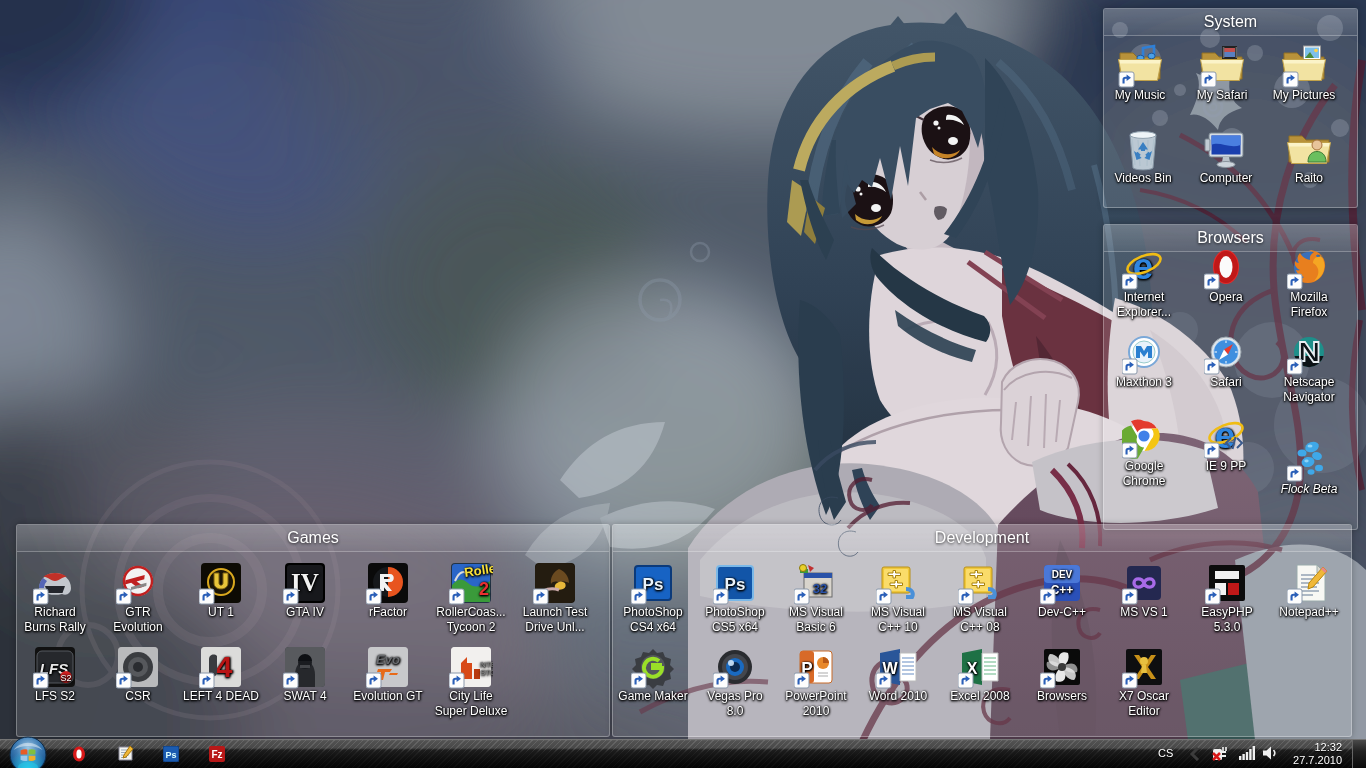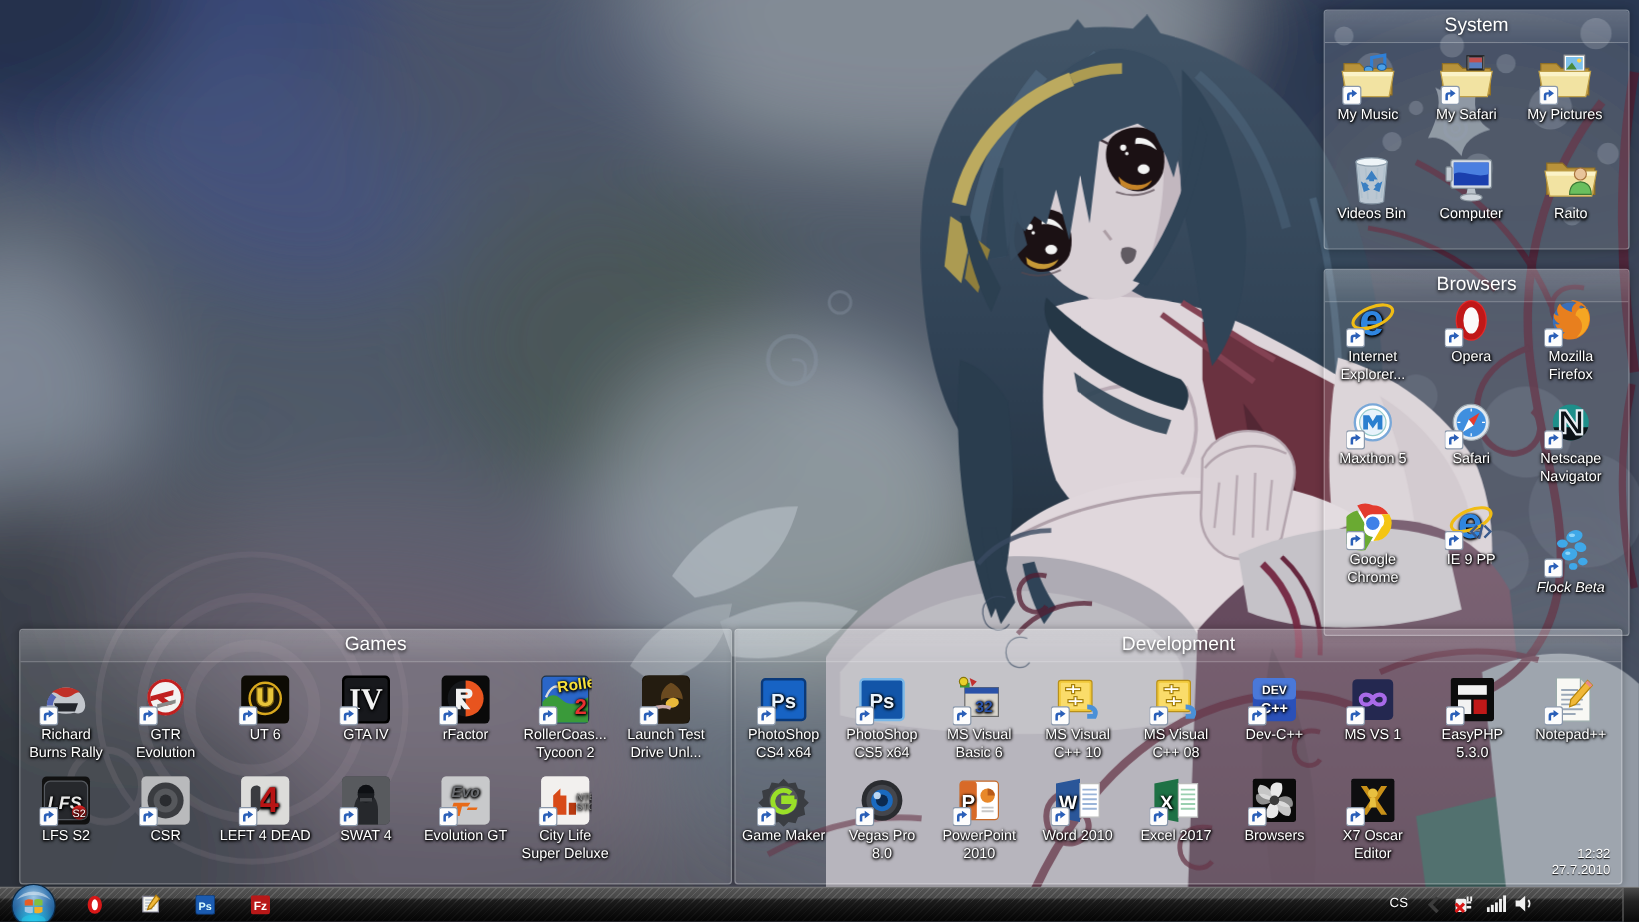--- a/index.html
+++ b/index.html
@@ -341,21 +341,21 @@
 <div class="g" style="left:1144px;top:331px;">
       <svg width="44" height="44" viewBox="0 0 44 44">
         <circle cx="22" cy="21" r="15" fill="#fff" stroke="#7aa8d8" stroke-width="2"></circle>
         <circle cx="22" cy="21" r="11" fill="#e8f2fb" stroke="#9cc" stroke-width="1"></circle>
         <path d="M14 27 L14 15 L19 15 L22 20 L25 15 L30 15 L30 27 L26 27 L26 20.5 L22 26 L18 20.5 L18 27 Z" fill="#2a7fd0"></path>
         <g transform="translate(0,28)">
           <rect width="15" height="15" rx="2" fill="#fdfdfd" stroke="#8a98ab" stroke-width="1"></rect>
           <path d="M3.5 11.5 L3.5 7.5 Q3.5 4.8 6.5 4.8 L7.6 4.8 L7.6 2.6 L12 5.8 L7.6 9.0 L7.6 6.8 L6.6 6.8 Q5.6 6.8 5.6 7.6 L5.6 11.5 Z" fill="#2a5fb8"></path>
         </g>
       </svg>
-      <div>Maxthon 5</div>
+      <div>Maxthon 3</div>
     </div>
 <div class="g" style="left:1226px;top:331px;">
       <svg width="44" height="44" viewBox="0 0 44 44">
         <circle cx="22" cy="21" r="15" fill="#dfe5ea" stroke="#9aa5ad" stroke-width="1"></circle>
         <circle cx="22" cy="21" r="12.5" fill="#3f8fdf"></circle>
         <circle cx="22" cy="21" r="12.5" fill="none" stroke="#fff" stroke-width="1" opacity=".5"></circle>
         <g stroke="#fff" stroke-width="1">
           <path d="M22 9.5 L22 12"></path>
           <path d="M22 30 L22 32.5"></path>
           <path d="M10.5 21 L13 21"></path>
@@ -462,21 +462,21 @@
       <svg width="44" height="44" viewBox="0 0 44 44">
         <rect x="2" y="2" width="40" height="40" rx="4" fill="#0d0b04"></rect>
         <circle cx="22" cy="21" r="14" fill="#1a1406"></circle>
         <circle cx="22" cy="21" r="13" fill="none" stroke="#d8a81e" stroke-width="2"></circle>
         <path d="M15 12 l5 0 l0 10 c0 3 4 3 4 0 l0 -10 l5 0 l0 10 c0 8 -14 8 -14 0 Z" fill="#e8c53a" stroke="#7a5f10"></path>
         <g transform="translate(0,28)">
           <rect width="15" height="15" rx="2" fill="#fdfdfd" stroke="#8a98ab" stroke-width="1"></rect>
           <path d="M3.5 11.5 L3.5 7.5 Q3.5 4.8 6.5 4.8 L7.6 4.8 L7.6 2.6 L12 5.8 L7.6 9.0 L7.6 6.8 L6.6 6.8 Q5.6 6.8 5.6 7.6 L5.6 11.5 Z" fill="#2a5fb8"></path>
         </g>
       </svg>
-      <div>UT 6</div>
+      <div>UT 1</div>
     </div>
 <div class="g" style="left:305px;top:561px;">
       <svg width="44" height="44" viewBox="0 0 44 44">
         <rect x="2" y="2" width="40" height="40" rx="4" fill="#000"></rect>
         <rect x="4" y="4" width="36" height="36" rx="3" fill="#17181c"></rect>
         <text x="22" y="30" font-family="Liberation Serif,serif" font-size="25" font-weight="bold" fill="#f2f2f2" text-anchor="middle">IV</text>
         <g transform="translate(0,28)">
           <rect width="15" height="15" rx="2" fill="#fdfdfd" stroke="#8a98ab" stroke-width="1"></rect>
           <path d="M3.5 11.5 L3.5 7.5 Q3.5 4.8 6.5 4.8 L7.6 4.8 L7.6 2.6 L12 5.8 L7.6 9.0 L7.6 6.8 L6.6 6.8 Q5.6 6.8 5.6 7.6 L5.6 11.5 Z" fill="#2a5fb8"></path>
         </g>
@@ -791,21 +791,21 @@
       <svg width="44" height="44" viewBox="0 0 44 44">
         <path d="M4 8 L24 4 L24 40 L4 36 Z" fill="#1e7145"></path>
         <path d="M24 8 L40 8 L40 36 L24 36 Z" fill="#fff" stroke="#bbb"></path>
         <path d="M26 13 l12 0 M26 17 l12 0 M26 21 l12 0 M26 25 l12 0 M26 29 l12 0" stroke="#9ad0b0" stroke-width="1.6"></path>
         <text x="14" y="29" font-size="16" font-weight="bold" fill="#fff" text-anchor="middle" font-family="Liberation Sans,sans-serif">X</text>
         <g transform="translate(0,28)">
           <rect width="15" height="15" rx="2" fill="#fdfdfd" stroke="#8a98ab" stroke-width="1"></rect>
           <path d="M3.5 11.5 L3.5 7.5 Q3.5 4.8 6.5 4.8 L7.6 4.8 L7.6 2.6 L12 5.8 L7.6 9.0 L7.6 6.8 L6.6 6.8 Q5.6 6.8 5.6 7.6 L5.6 11.5 Z" fill="#2a5fb8"></path>
         </g>
       </svg>
-      <div>Excel 2017</div>
+      <div>Excel 2008</div>
     </div>
 <div class="g" style="left:1062px;top:645px;">
       <svg width="44" height="44" viewBox="0 0 44 44">
         <rect x="4" y="4" width="36" height="36" rx="2" fill="#0a0a0a"></rect>
         <g fill="#e8e8e8">
           <path d="M22 22 C 14 10 22 5 28 8 C 30 14 27 19 22 22 Z"></path>
           <path d="M22 22 C 8 22 6 13 10 9 C 17 9 21 16 22 22 Z" opacity=".85"></path>
           <path d="M22 22 C 10 30 5 22 7 17 C 13 15 19 18 22 22 Z" opacity=".6"></path>
           <path d="M22 22 C 30 34 22 39 16 36 C 14 30 17 25 22 22 Z"></path>
           <path d="M22 22 C 36 22 38 31 34 35 C 27 35 23 28 22 22 Z" opacity=".85"></path>
@@ -900,14 +900,14 @@
           <rect x="6.8" y="6" width="2.4" height="8"></rect>
           <rect x="10.2" y="3" width="2.4" height="11"></rect>
           <rect x="13.6" y="0" width="2.4" height="14"></rect>
         </g>
       </svg></div>
     <div class="tbi" style="left:1262px;top:745px;"><svg width="16" height="16" viewBox="0 0 16 16">
         <path d="M1 5.5 L4.5 5.5 L9 1.5 L9 14.5 L4.5 10.5 L1 10.5 Z" fill="#f0f0f0"></path>
         <path d="M11.5 5 a4.5 4.5 0 0 1 0 6" stroke="#f0f0f0" stroke-width="1.6" fill="none"></path>
       </svg></div>
   </div>
-<div class="tray" style="left:1282px;top:706px;width:60px;text-align:right;line-height:13px;">12:32<br>27.7.2010</div>
+<div class="tray" style="left:1282px;top:741px;width:60px;text-align:right;line-height:13px;">12:32<br>27.7.2010</div>
 <div style="position:absolute;left:1352px;top:740px;width:14px;height:28px;background:linear-gradient(#4a4a4a,#222 40%,#0a0a0a);border-left:1px solid #666;"></div>
 
 </body></html>

